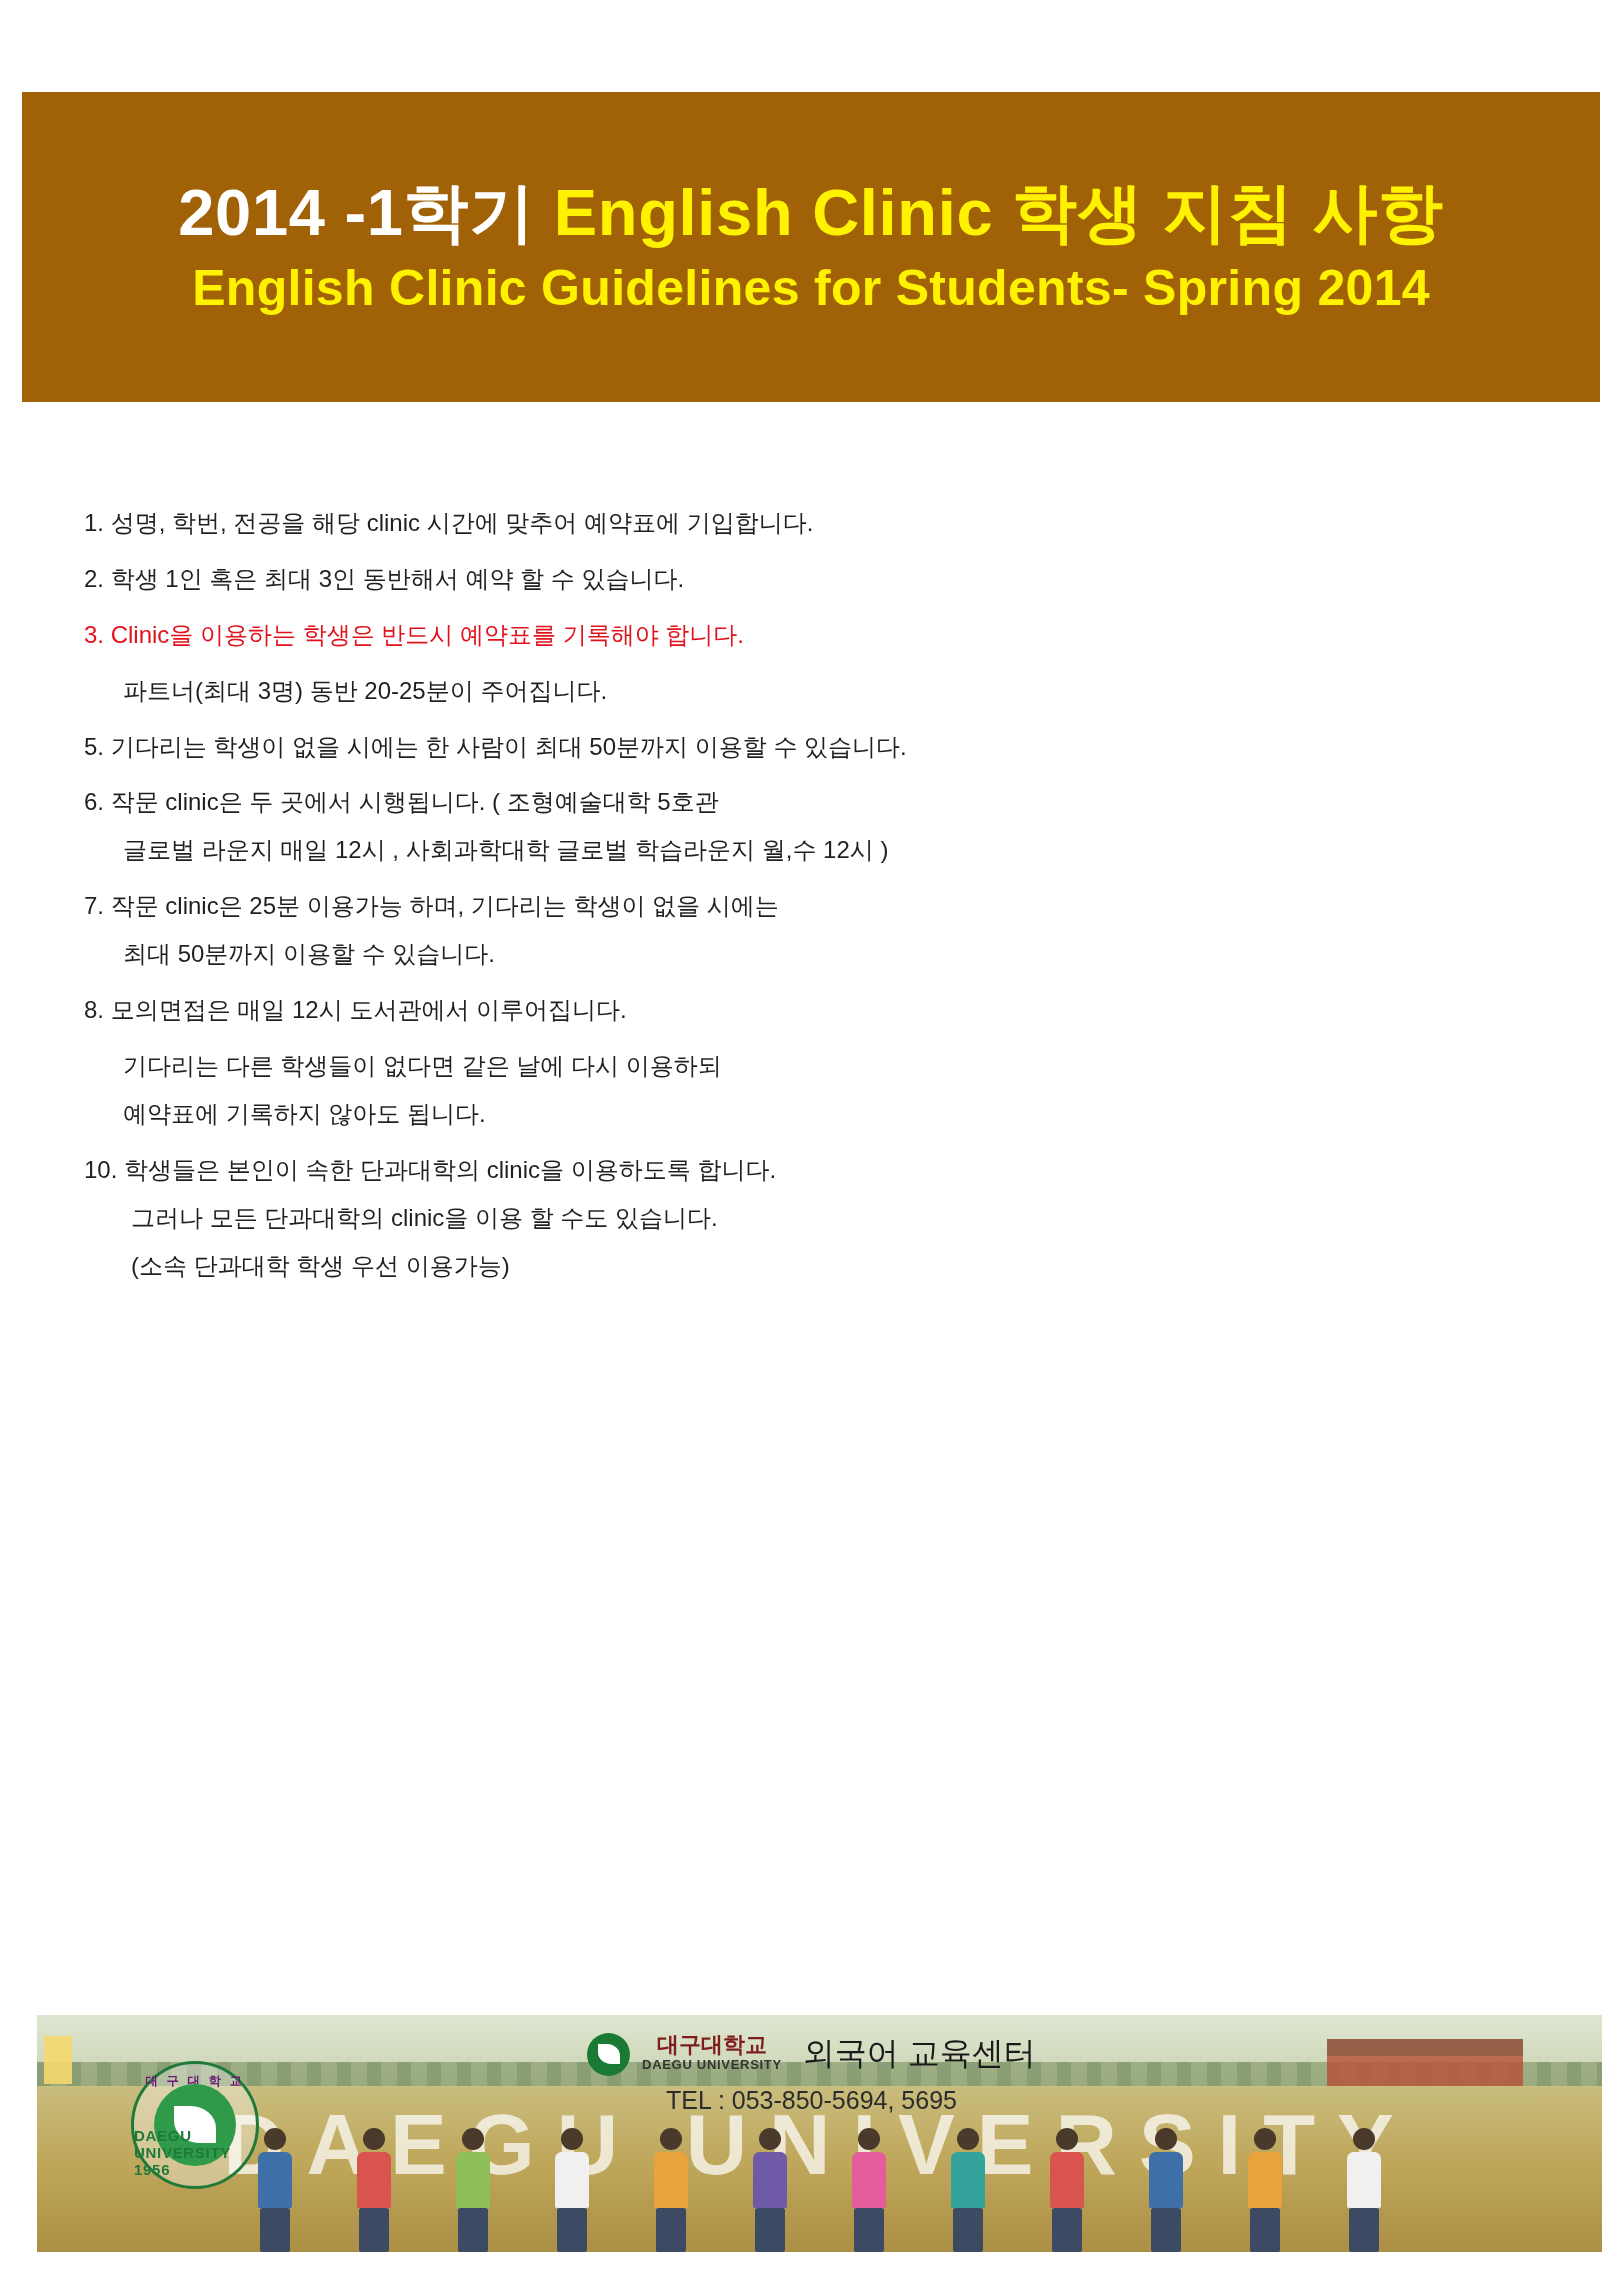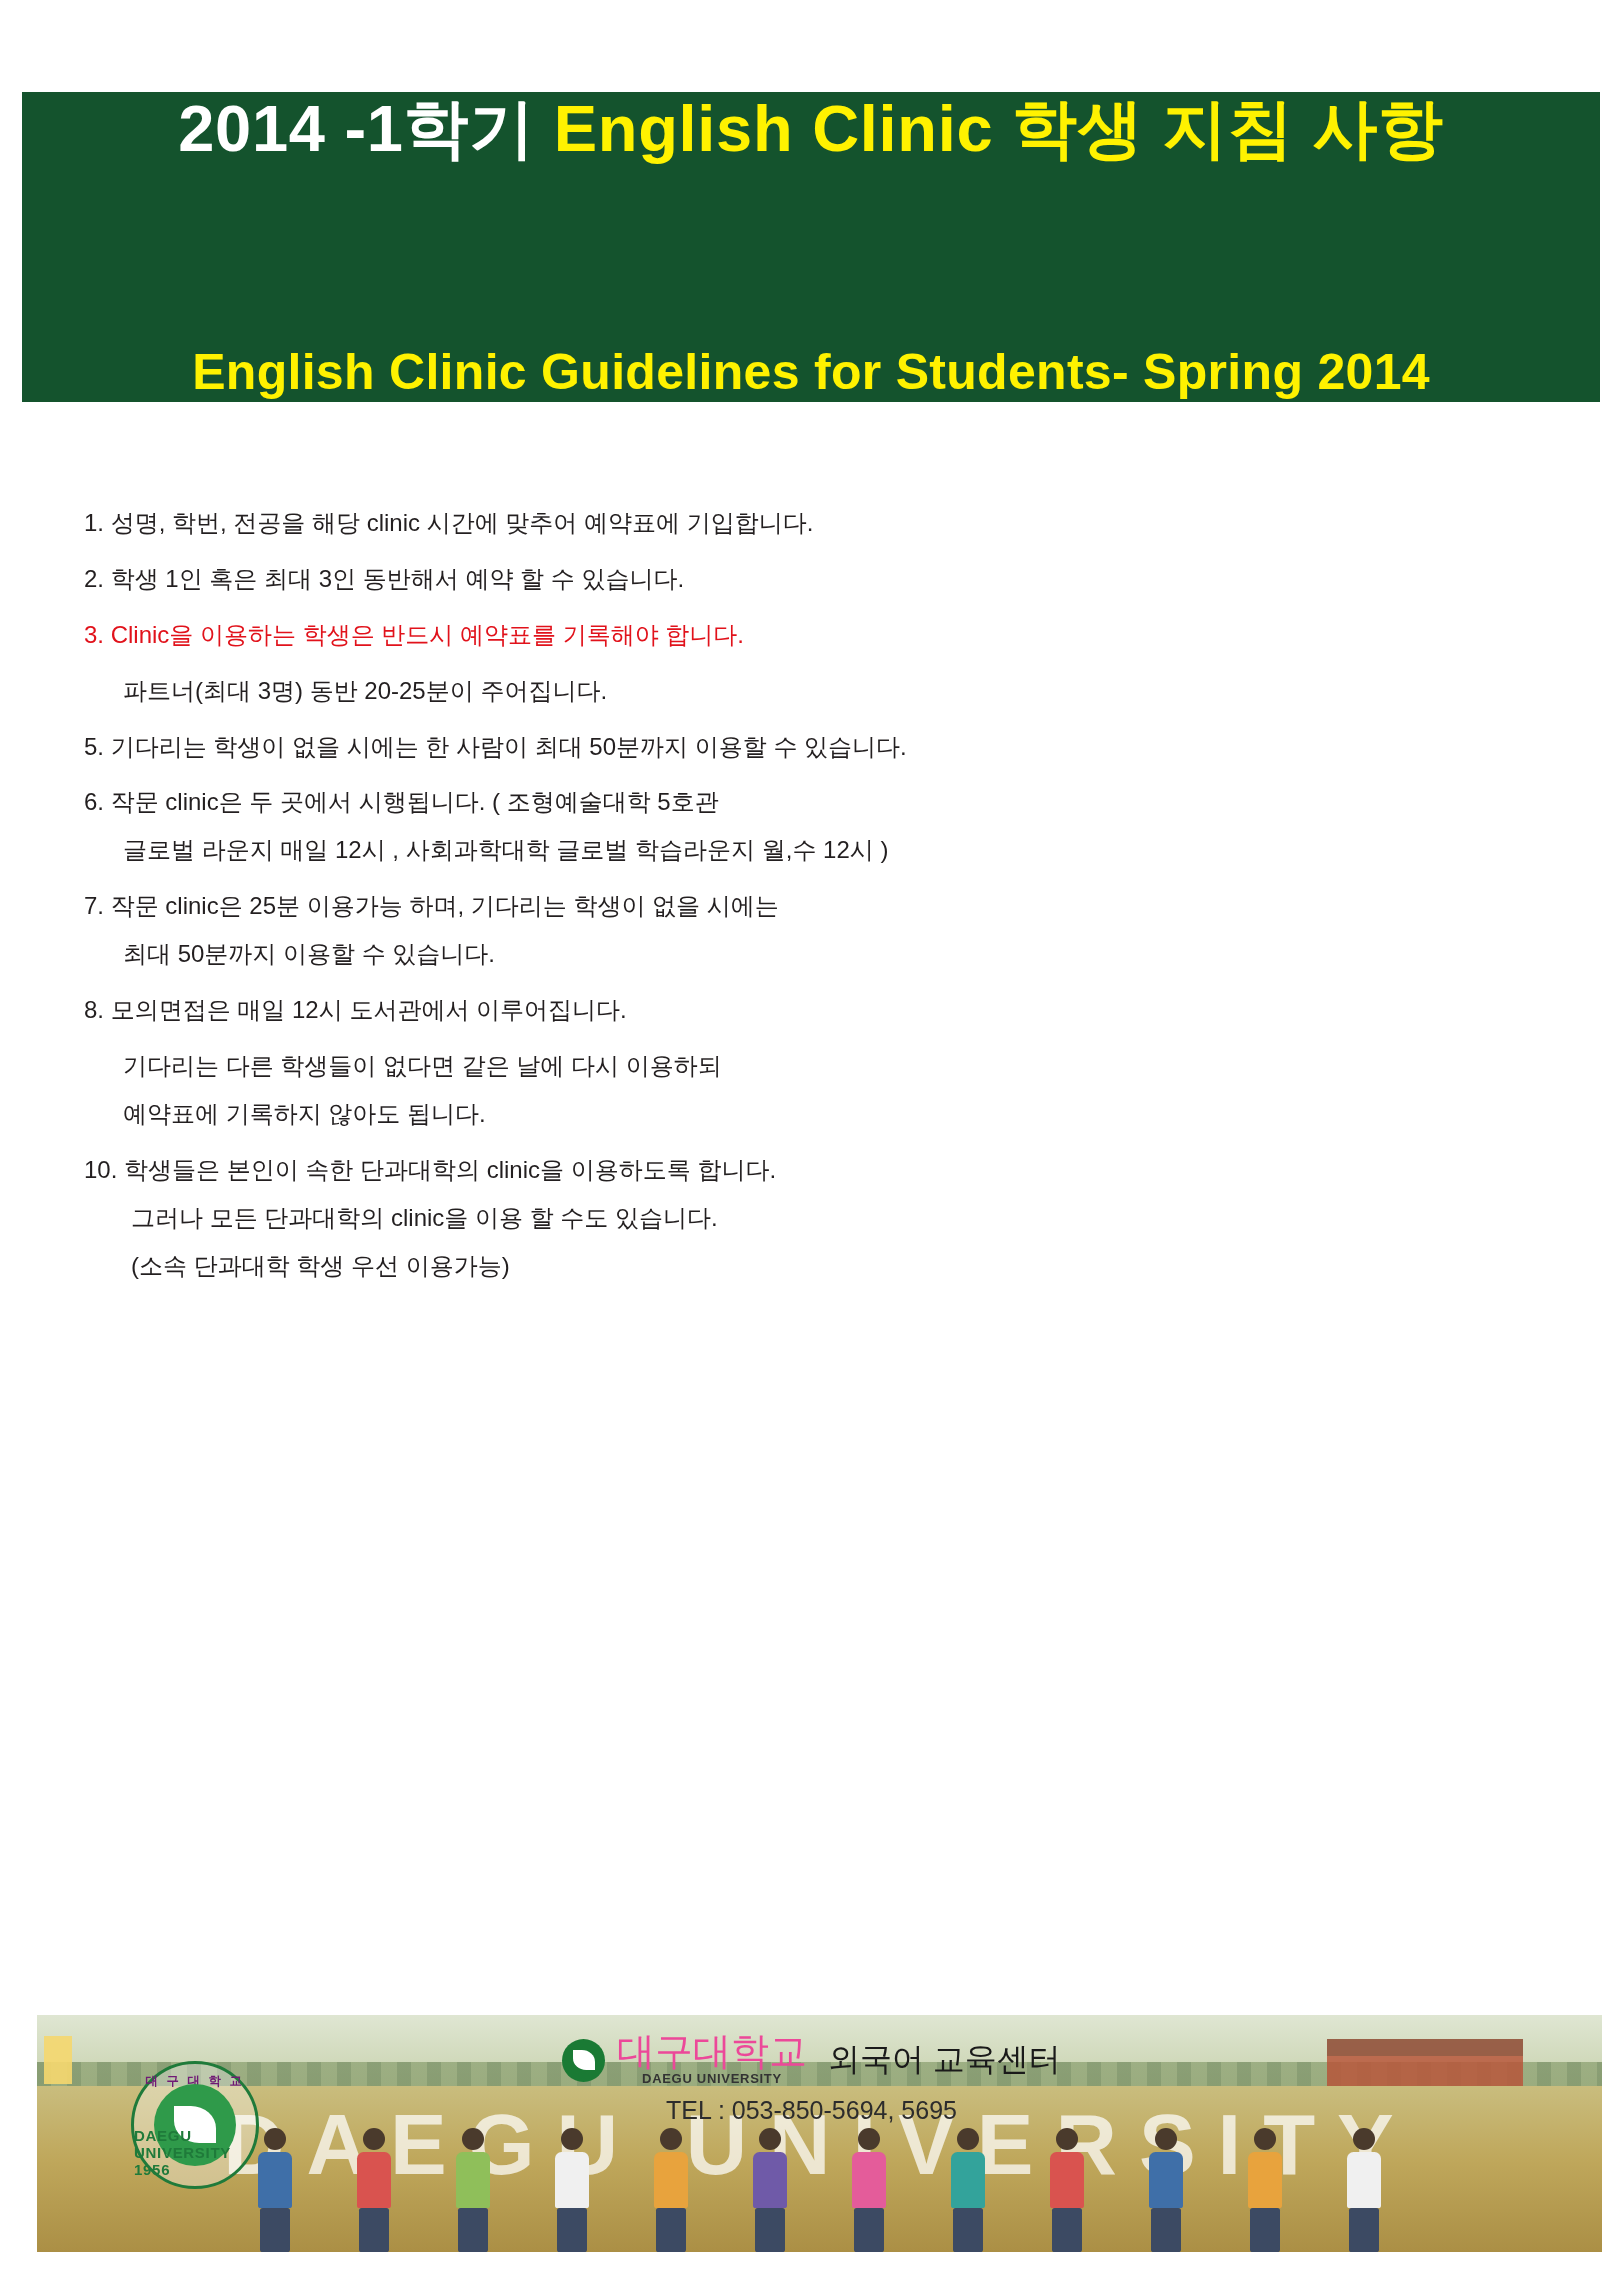--- a/index.html
+++ b/index.html
@@ -15,26 +15,26 @@
     overflow: hidden;
   }
 
   
   .header-banner {
     position: absolute;
     left: 22px;
     top: 92px;
     width: 1578px;
     height: 310px;
-    background: #14532d;
+    background: #a16207;
     box-sizing: border-box;
     display: flex;
     flex-direction: column;
     align-items: center;
-    justify-content: space-between;
+    justify-content: center;
   }
   .title-line-1 {
     font-size: 65px;
     font-weight: bold;
     line-height: 1.15;
     white-space: nowrap;
     letter-spacing: 0.7px;
   }
   .title-line-1 .white-part { color: #ffffff; }
   .title-line-1 .yellow-part { color: #fff200; }
@@ -205,23 +205,23 @@
   }
   .du-mark:after {
     content: "";
     position: absolute;
     left: 10.5px; top: 11.8px;
     width: 22px; height: 19.6px;
     background: #ffffff;
     border-radius: 0 60% 0 60%;
   }
   .du-kor {
-    font-size: 38px;
-    font-weight: normal;
-    color: #ec4899;
+    font-size: 22px;
+    font-weight: bold;
+    color: #7f1d1d;
     line-height: 1;
   }
   .du-eng {
     font-size: 13px;
     font-weight: bold;
     color: #333333;
     letter-spacing: 0.7px;
     line-height: 1.4;
   }
   .center-name {

